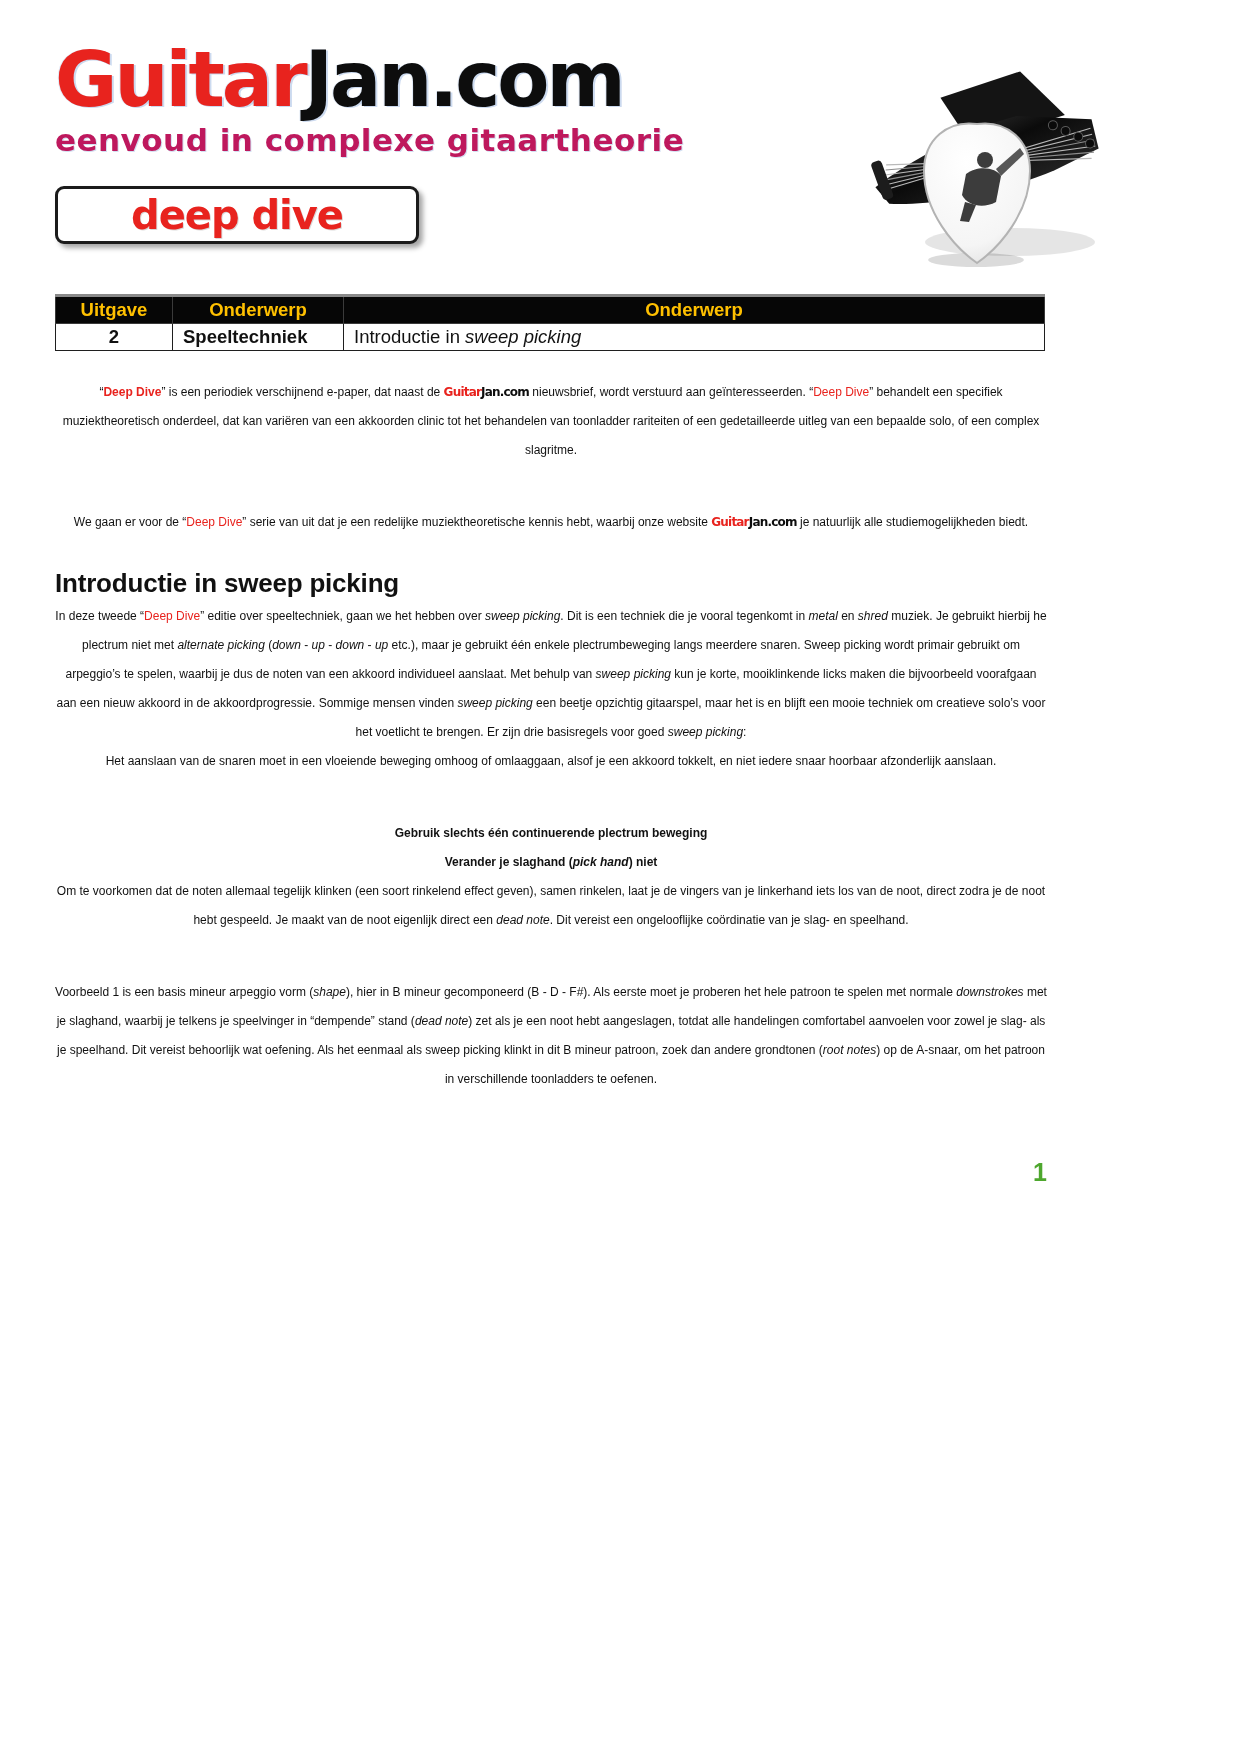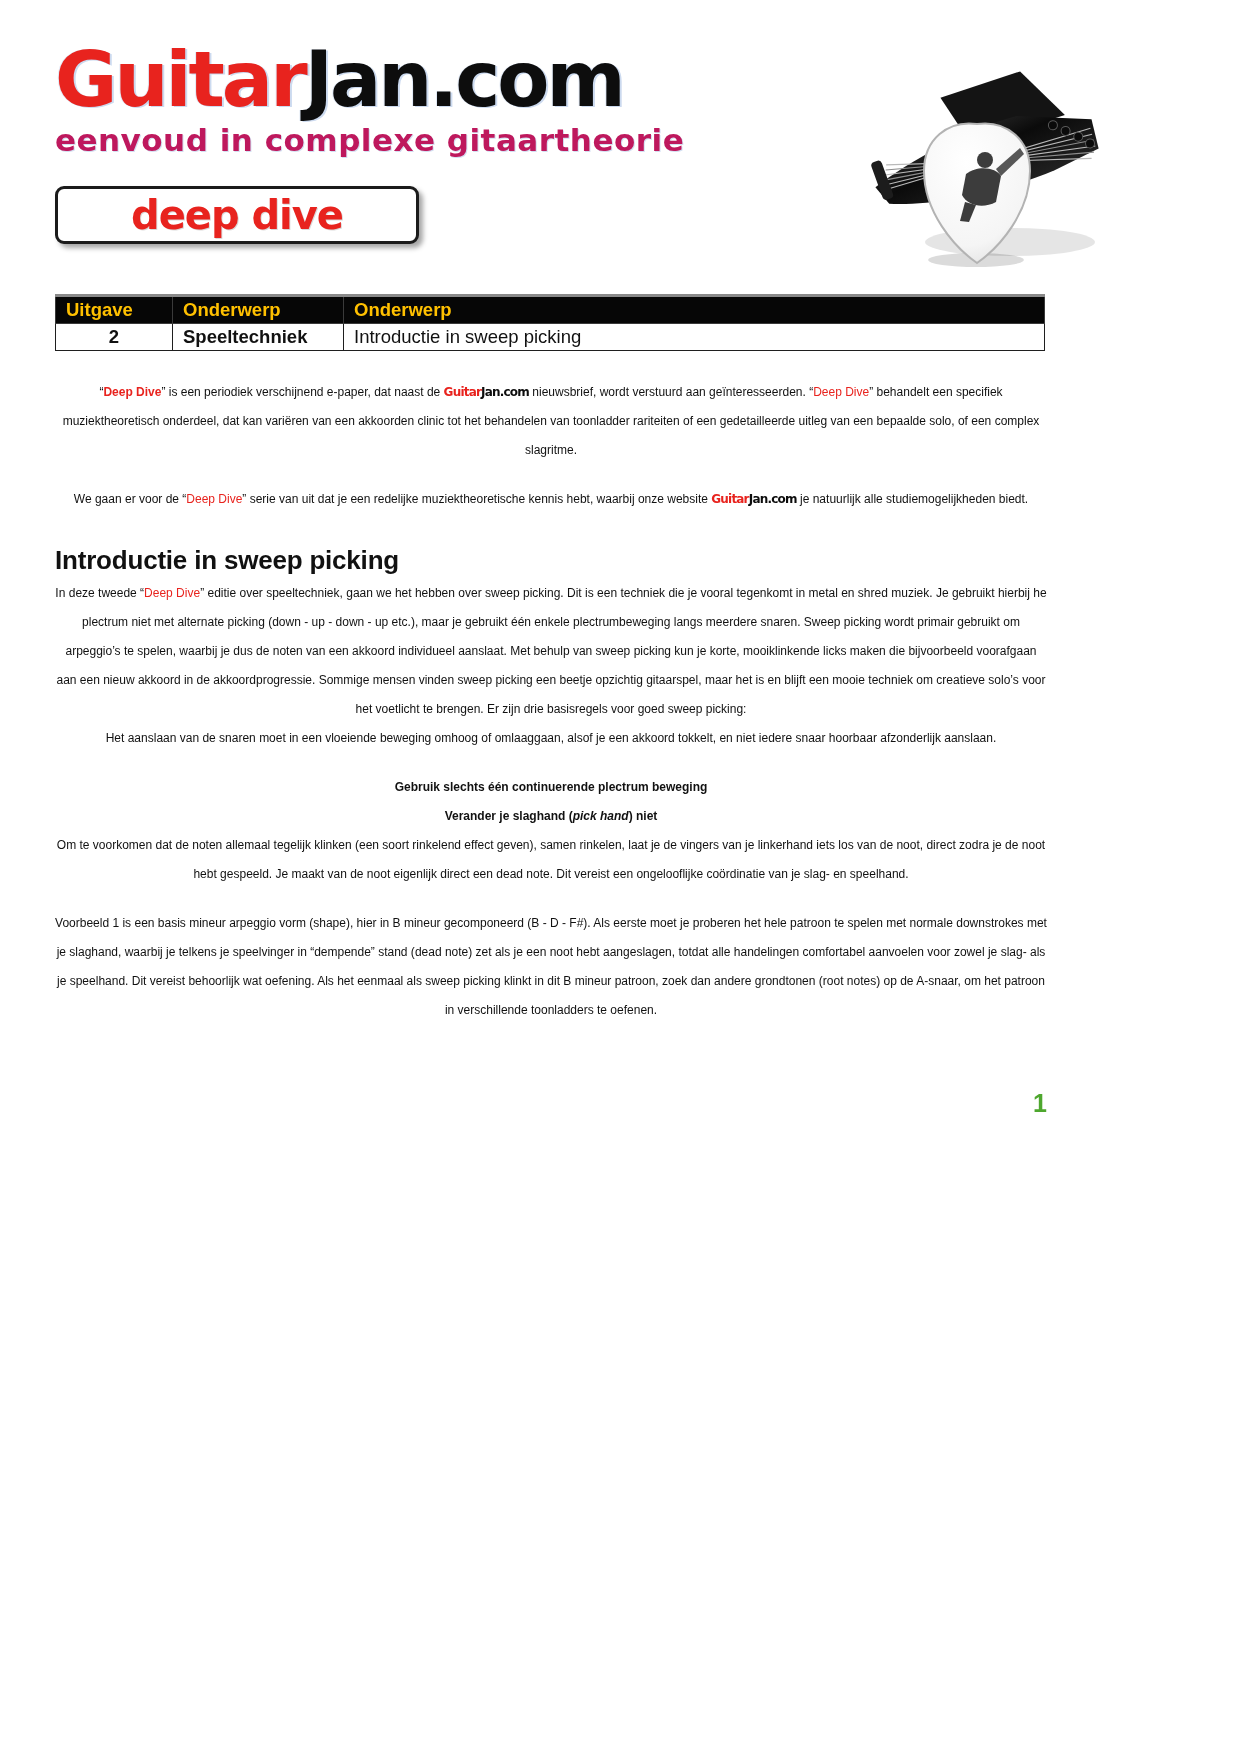--- a/index.html
+++ b/index.html
@@ -60,46 +60,46 @@
     border-collapse:collapse;
     width:990px;
     margin-top:50px;
     font-size:18.5px;
     table-layout:fixed;
   }
   .info-table thead tr{background:#060606;}
   .info-table th{
     color:var(--gold);
     font-weight:bold;
-    text-align:left;
+    text-align:center;
     padding:2px 10px;
     border:1px solid #3a3a3a;
     border-top:3px solid #8a8a8a;
   }
   .info-table td{
     border:1.5px solid #1f1f1f;
     padding:2px 10px;
     background:#fff;
   }
   .w1{width:96px;}
   .w2{width:150px;}
   .c-uitgave{text-align:center;font-weight:bold;}
   .c-categorie{font-weight:bold;}
 
   
   .para{width:992px;font-size:12px;line-height:29px;margin:0;text-align:center;}
-  .mt{margin-top:20px;}
+  .mt{margin-top:43px;}
   .mt-first{margin-top:27px;}
   h1.section{
     font-size:26px;
     font-weight:bold;
     letter-spacing:-0.2px;
     margin:31px 0 3px 0;
   }
-  .r-i{}
+  .r-i{font-style:italic;}
   .r-b{font-weight:bold;}
   .r-bi{font-weight:bold;font-style:italic;}
   .r-red{color:var(--red);}
   .r-redb{color:var(--red);font-weight:bold;}
   .r-lr,.r-ld{
     font-family:"DejaVu Sans",sans-serif;
     font-weight:bold;
     letter-spacing:-0.8px;
   }
   .r-lr{color:var(--red);}

